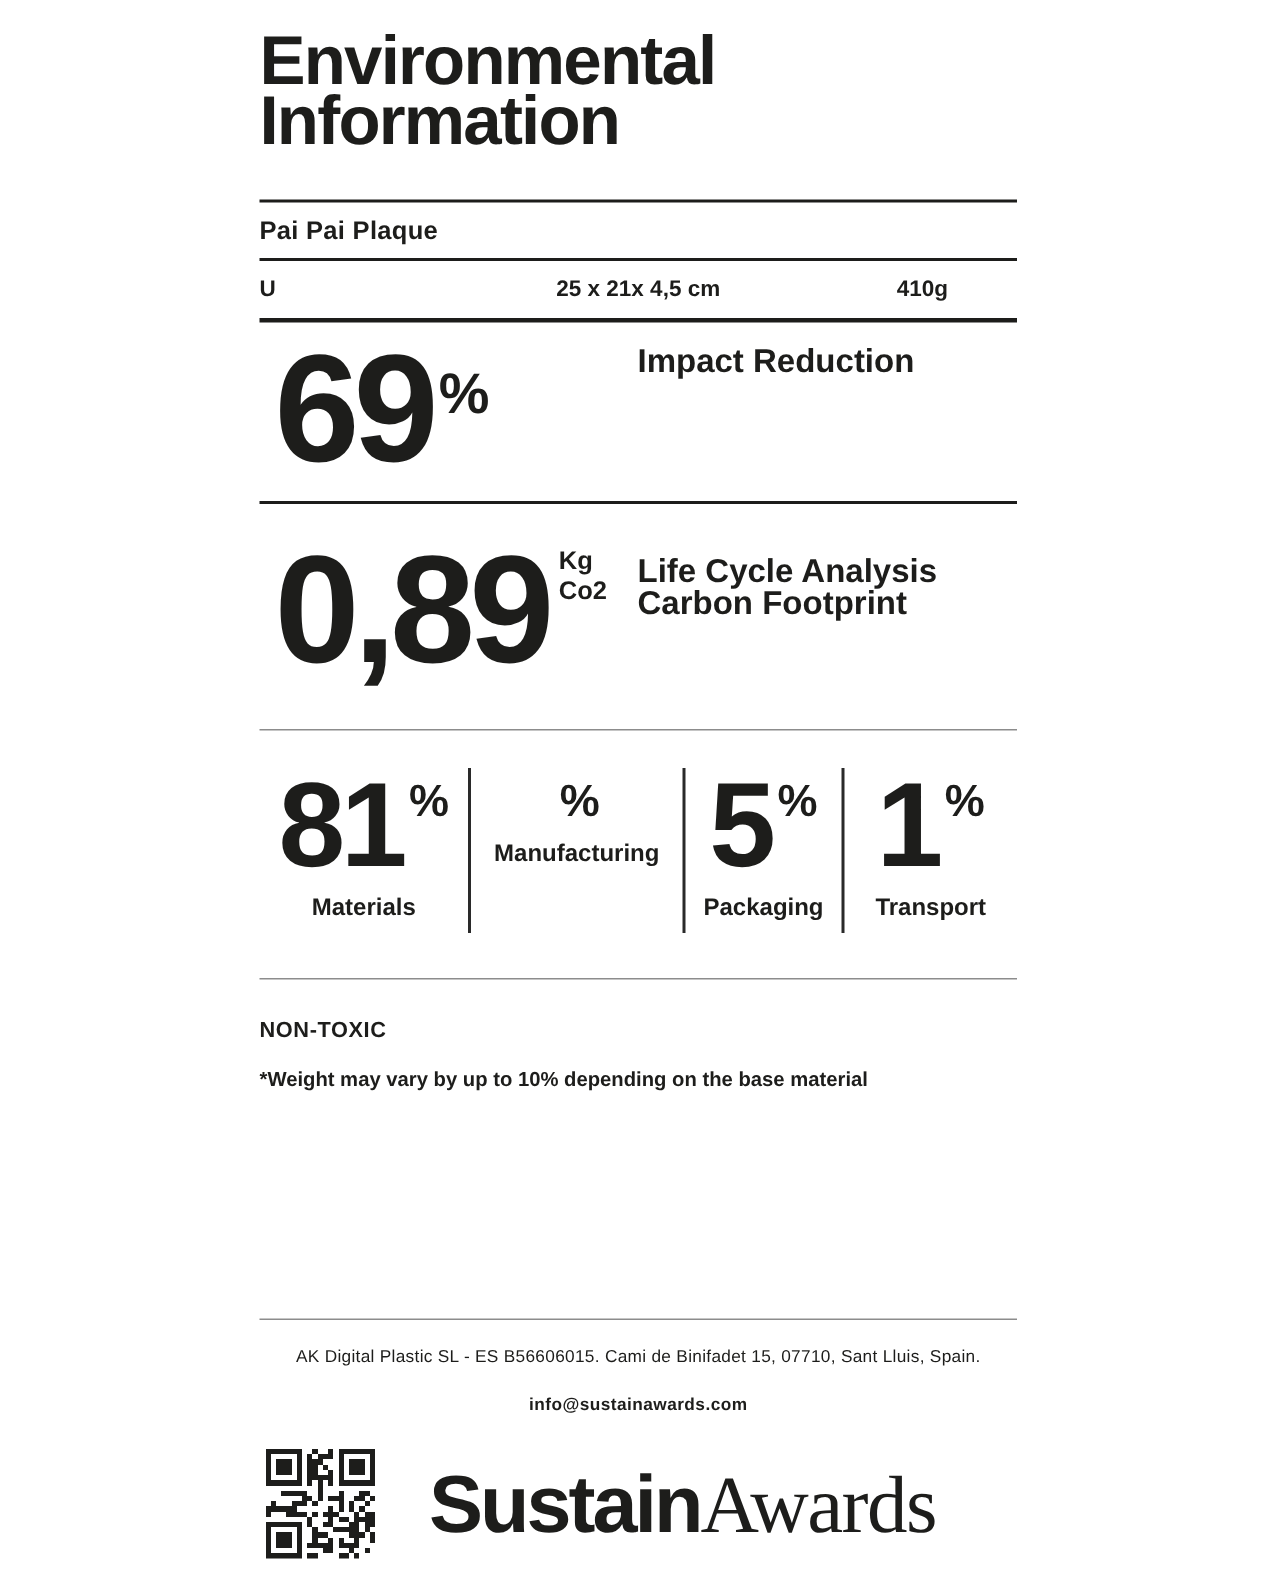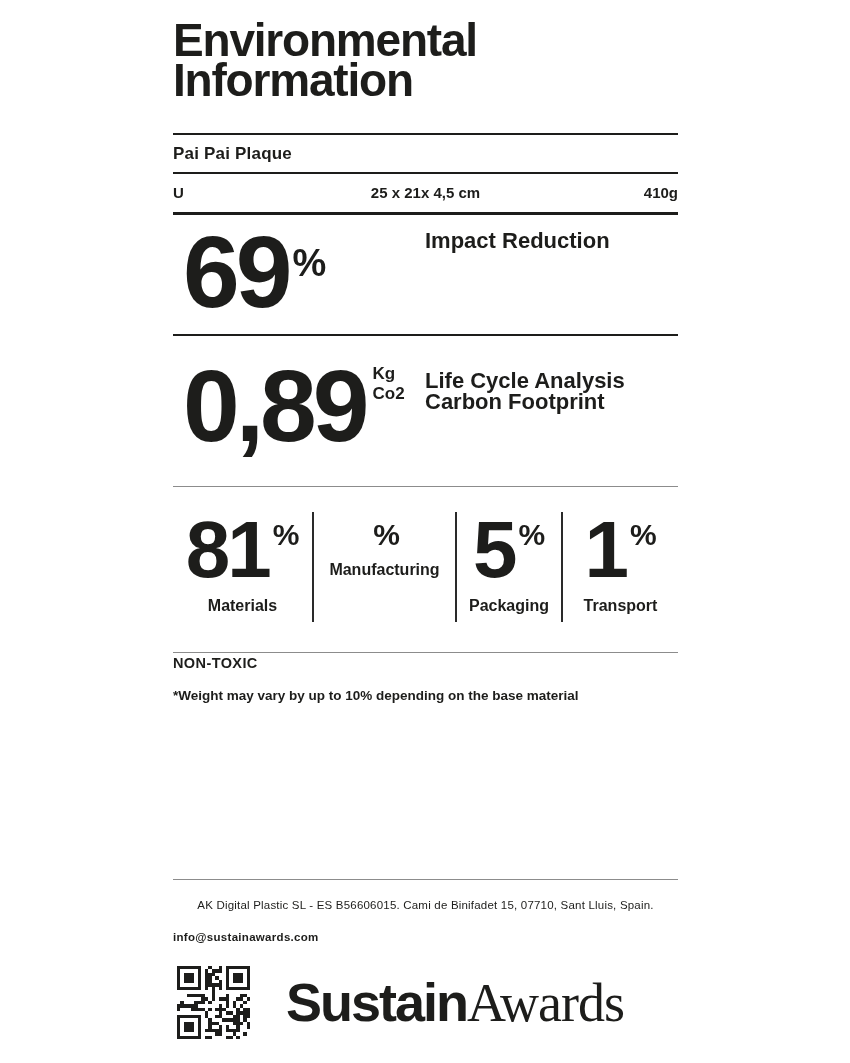--- a/index.html
+++ b/index.html
@@ -21,21 +21,21 @@
   .rule-thin   { height: 1px;  background: #8c8c8c; }
 
   
   .title { top: 20px; font-weight: 800; font-size: 46px; line-height: 40px; letter-spacing: -1.2px; }
 
   
   .product-name { top: 144px; font-size: 17px; font-weight: 700; letter-spacing: .2px; }
   .spec-row { top: 184px; display: flex; align-items: baseline; font-size: 15px; font-weight: 700; }
   .spec-row .cell-left   { flex: 1; text-align: left; }
   .spec-row .cell-center { flex: 2; text-align: center; }
-  .spec-row .cell-right  { flex: 1; text-align: right; }
+  .spec-row .cell-right  { flex: 1; text-align: center; }
 
   
   .metric { display: flex; align-items: flex-start; }
   .big-num { font-weight: 800; letter-spacing: -4px; }
   .impact { top: 224px; height: 100px; padding-left: 10px; }
   .impact .big-num { font-size: 102px; line-height: 96px; }
   .impact .pct-sup { font-size: 38px; font-weight: 800; margin-top: 18px; margin-left: 4px; letter-spacing: 0; }
   .metric-label { position: absolute; left: 252px; top: 6px; font-size: 22px; font-weight: 700; line-height: 21px; }
 
   .carbon { top: 356px; height: 110px; padding-left: 10px; }
@@ -47,29 +47,29 @@
   .breakdown { top: 512px; height: 110px; display: flex; align-items: stretch; }
   .bd-col { display: flex; flex-direction: column; align-items: center; justify-content: flex-start; }
   .bd-col .num-wrap { display: flex; align-items: flex-start; }
   .bd-num { font-size: 80px; line-height: 76px; font-weight: 800; letter-spacing: -3px; }
   .bd-sup { font-size: 30px; font-weight: 800; margin-top: 6px; margin-left: 4px; }
   .bd-label { font-size: 16px; font-weight: 700; margin-top: 9px; }
   .bd-divider { width: 2px; background: #2a2a2a; align-self: stretch; }
   .bd-c1 { width: 139px; } .bd-c2 { width: 141px; } .bd-c3 { width: 104px; } .bd-c4 { flex: 1; }
 
   
-  .notes { top: 654px; font-size: 14.5px; font-weight: 700; line-height: 18px; }
+  .notes { top: 678px; font-size: 14.5px; font-weight: 700; line-height: 18px; }
   .notes .heading { letter-spacing: .4px; }
   .notes p { text-align: justify; }
   .notes .p2 { margin-top: 13px; }
   .notes .disclaimer { margin-top: 15px; font-size: 13.5px; text-align: left; }
 
   
   .address { top: 899px; text-align: center; font-size: 11.5px; font-weight: 400; letter-spacing: .2px; white-space: nowrap; }
-  .email   { top: 931px; font-size: 11.5px; font-weight: 700; letter-spacing: .3px; }
+  .email   { top: 931px; text-align: center; font-size: 11.5px; font-weight: 700; letter-spacing: .3px; }
   .logo-row { top: 960px; height: 85px; display: flex; align-items: center; }
   .qr { width: 73px; height: 73px; margin-left: 4px; }
   .qr svg { width: 100%; height: 100%; shape-rendering: crispEdges; }
   .logo { margin-left: 36px; white-space: nowrap; font-size: 54px; line-height: 54px; }
   .logo .logo-bold  { font-family: "Liberation Sans", sans-serif; font-weight: 800; letter-spacing: -2px; }
   .logo .logo-serif { font-family: "Liberation Serif", serif; font-weight: 400; letter-spacing: -1px; }
 </style>
 </head>
 <body>
 

